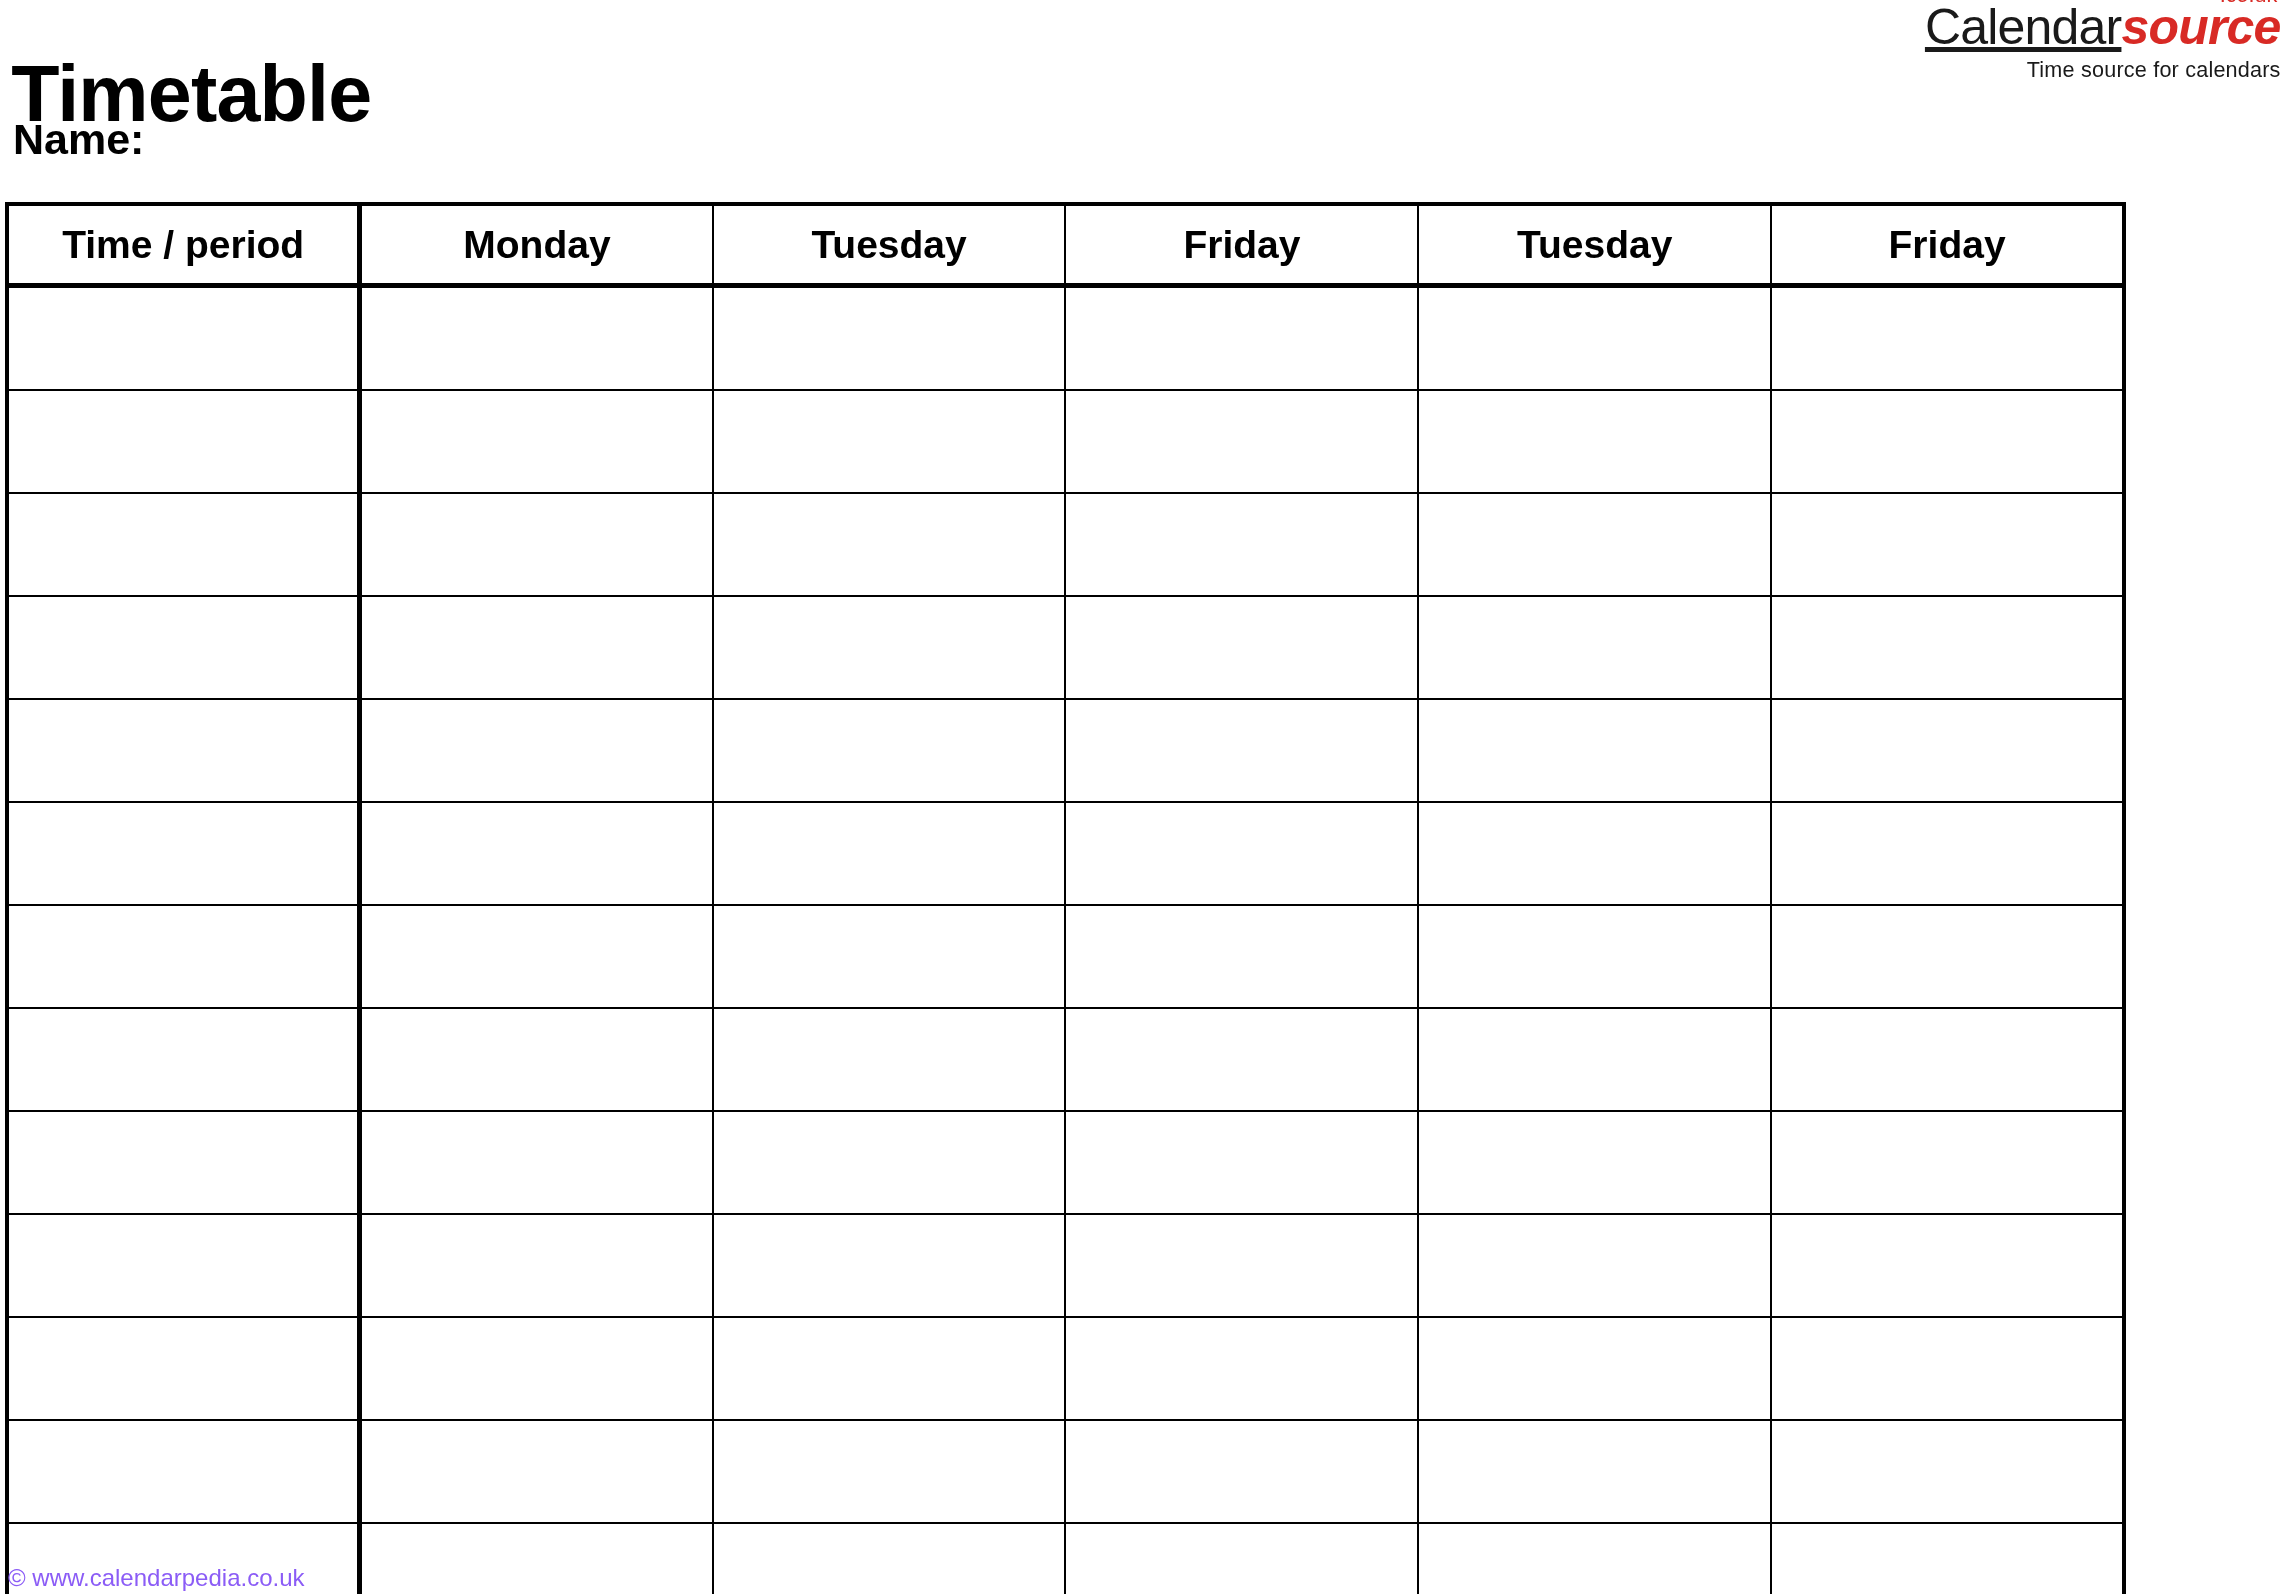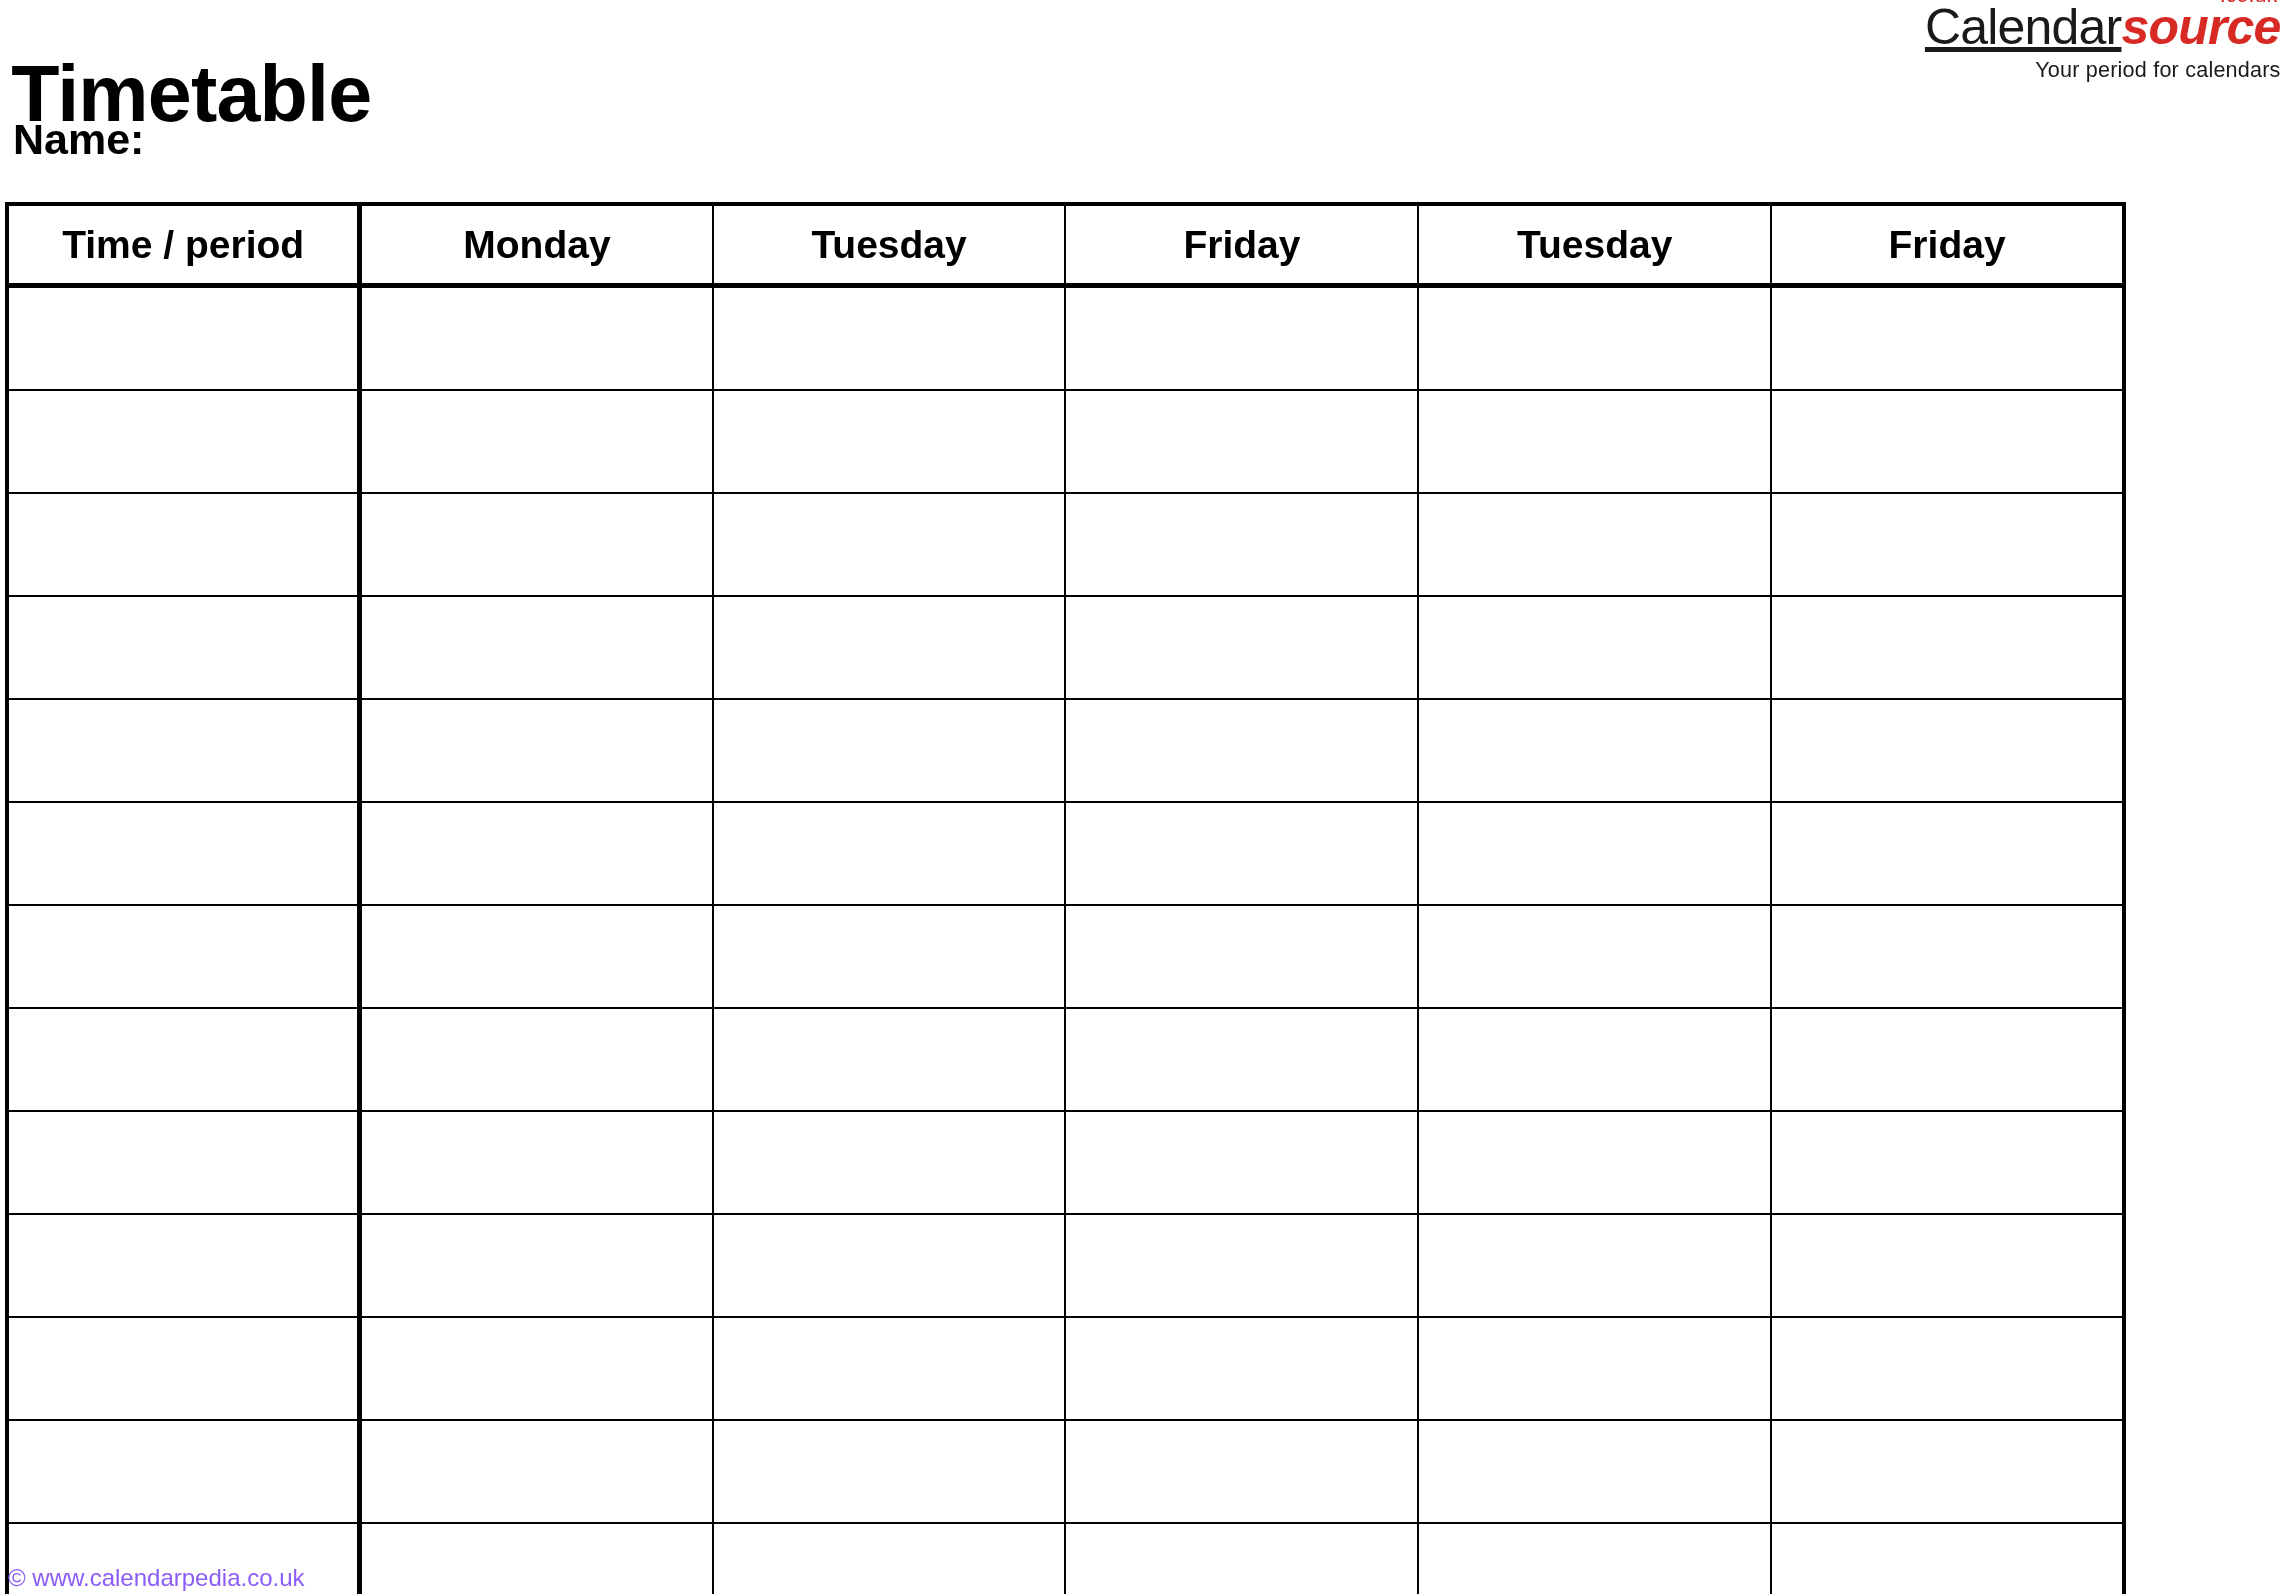--- a/index.html
+++ b/index.html
@@ -151,21 +151,21 @@
 
   <h1 class="page-title">Timetable</h1>
 
   <div class="name-label">Name:</div>
 
   <div class="brand">
     <span class="brand-wordmark">
       <span class="brand-calendar">Calendar</span><span class="brand-pedia">source</span>
       <span class="brand-tld">.co.uk</span>
     </span>
-    <span class="brand-tagline">Your period for calendars</span>
+    <span class="brand-tagline">Time source for calendars</span>
   </div>
 
   <div class="timetable-wrap">
     <table class="timetable">
       <thead>
         <tr>
           <th class="col-time">Time / period</th>
           <th>Monday</th>
           <th>Tuesday</th>
           <th>Friday</th>

